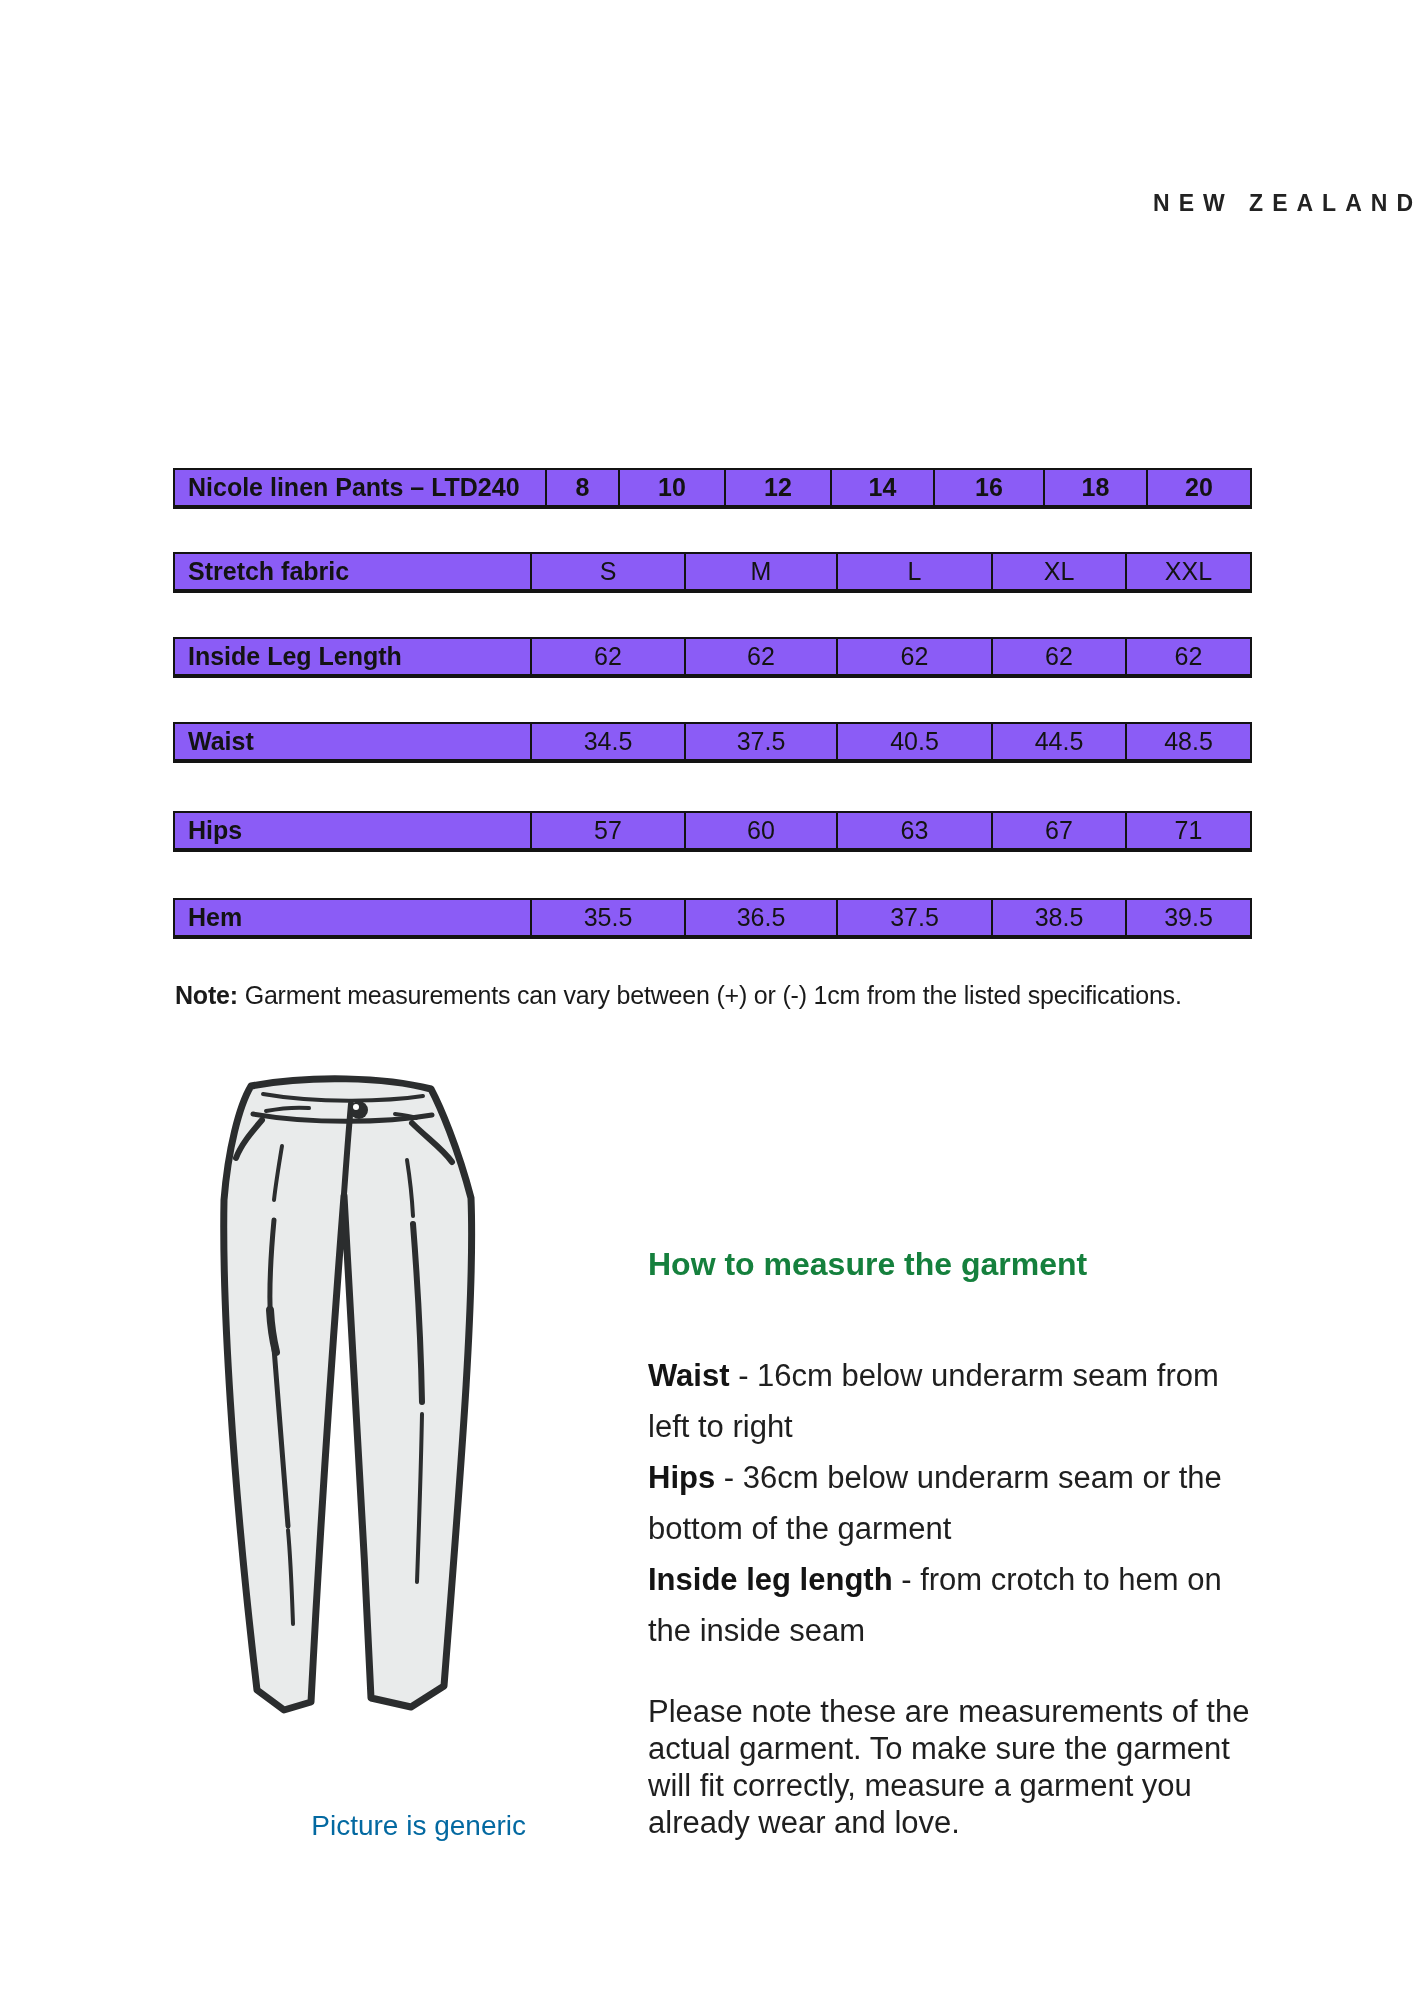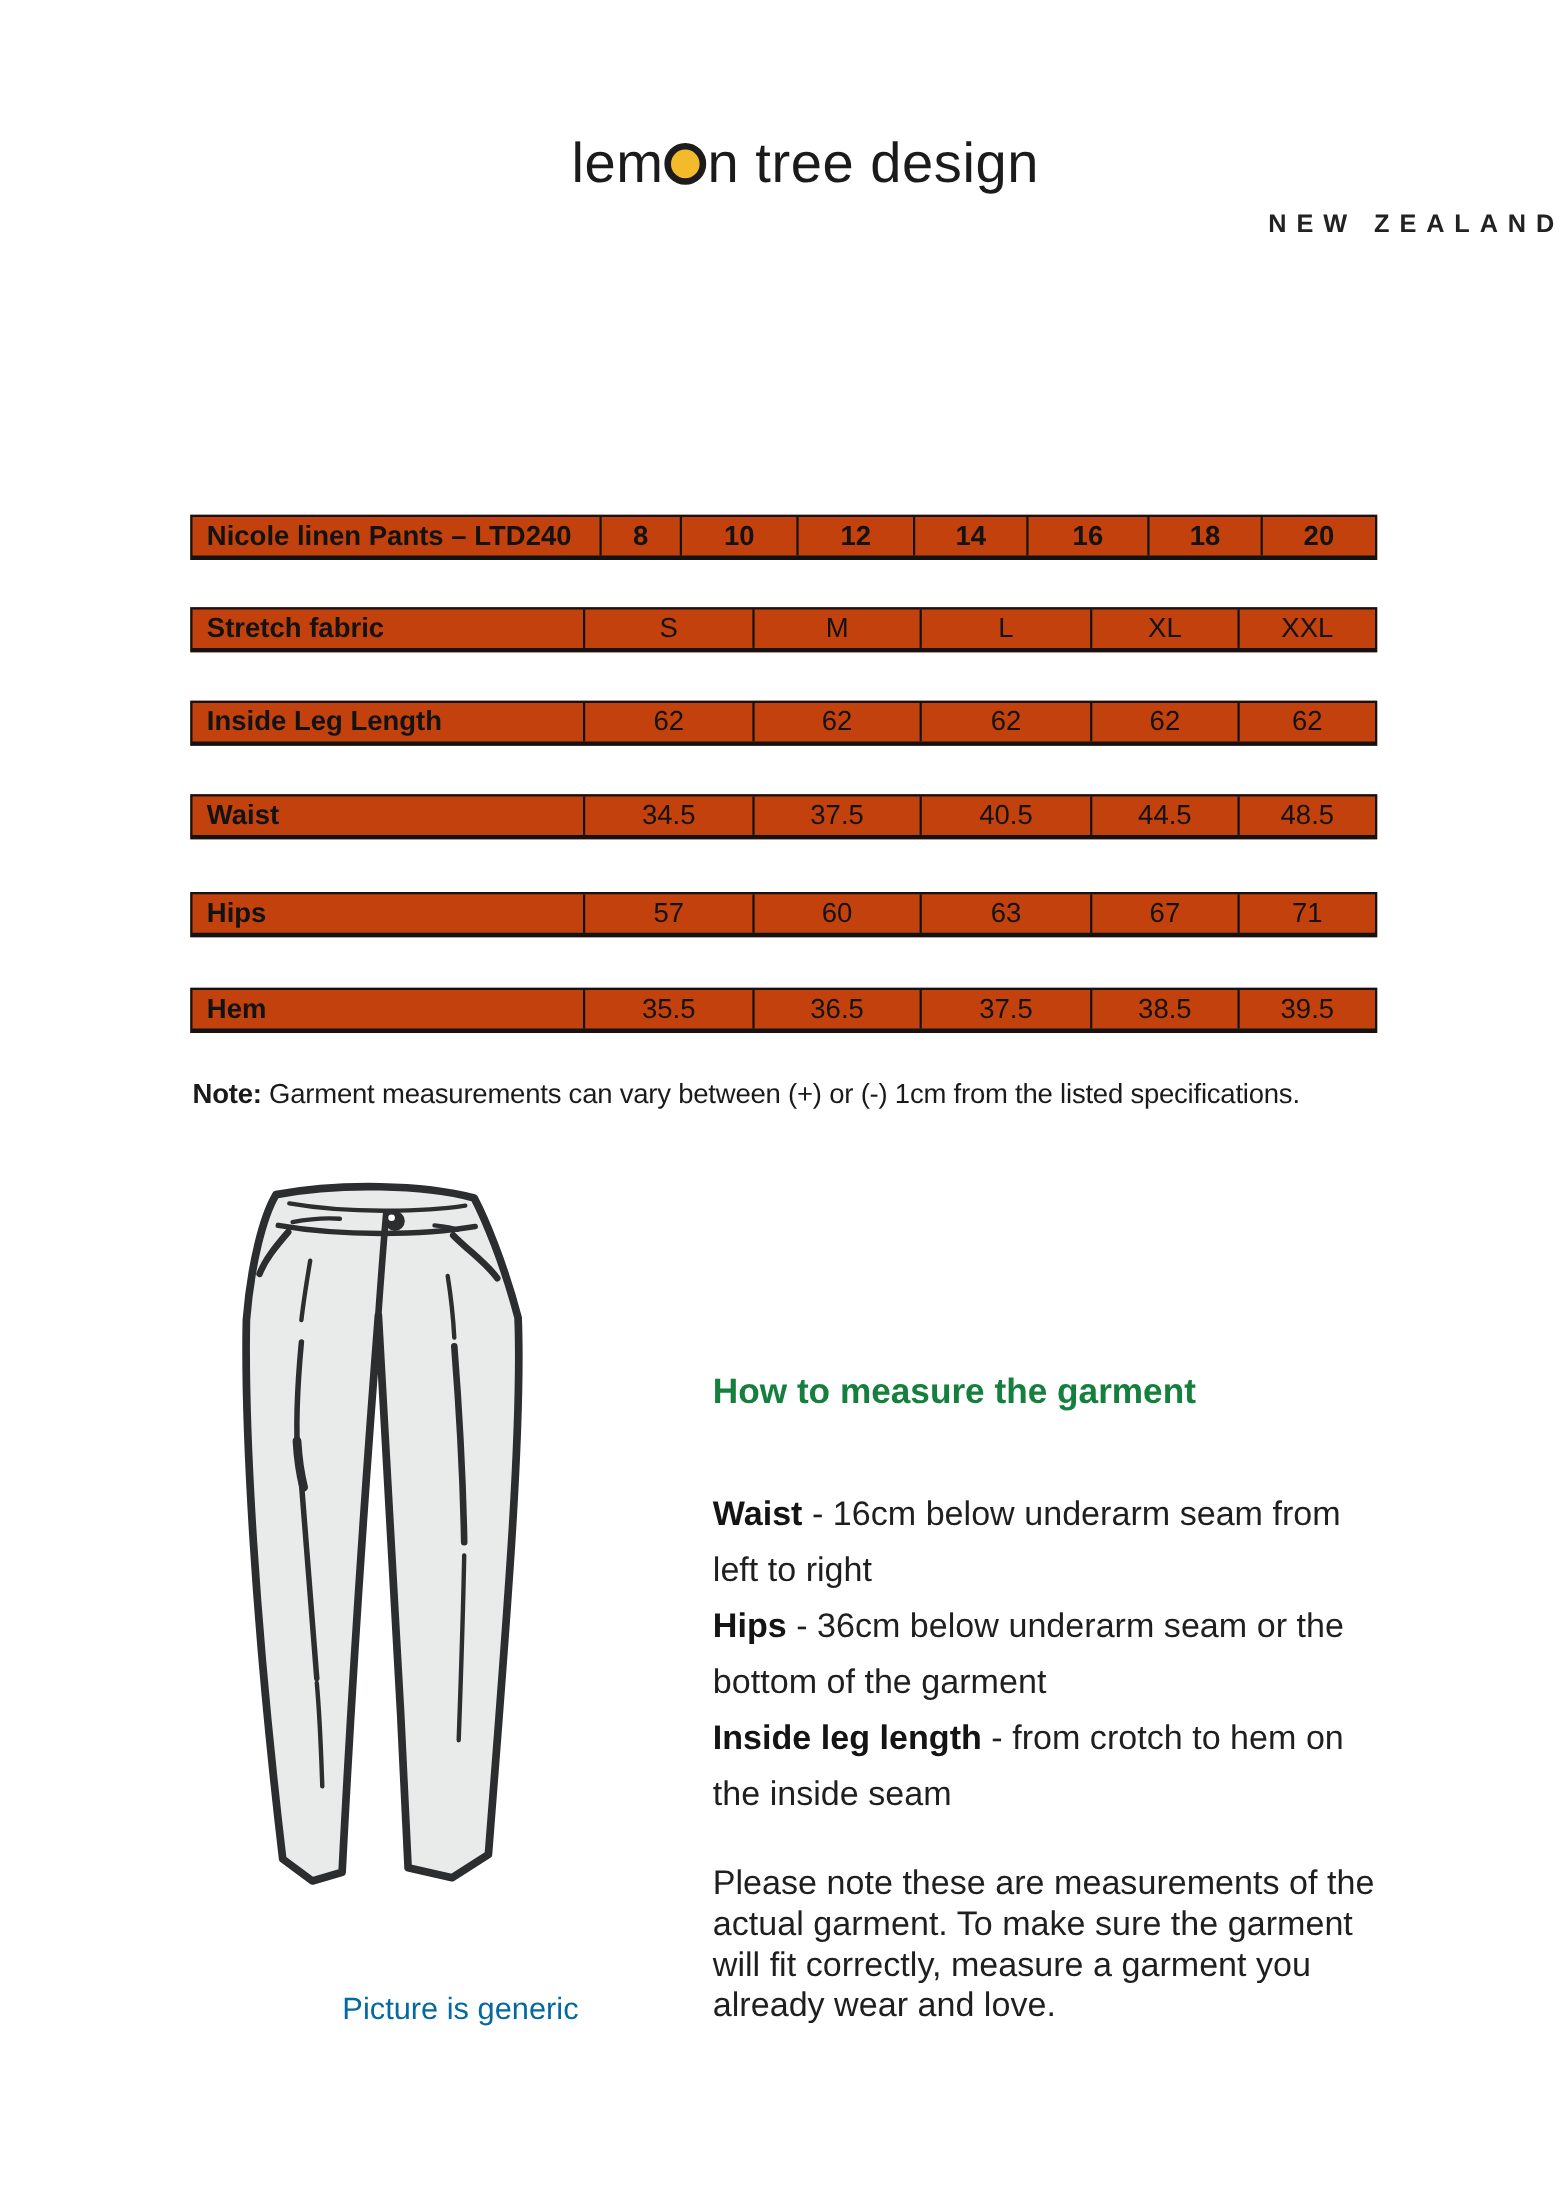--- a/index.html
+++ b/index.html
@@ -29,21 +29,21 @@
     text-align:center; padding-left:20px; box-sizing:border-box;
     font-family:"DejaVu Serif", serif; font-style:italic;
     font-size:116px; line-height:160px; color:#141414; white-space:nowrap;
   }
 
   
   .trow {
     position:absolute; left:173px; width:1079px; height:41px;
     display:grid; box-sizing:border-box;
     border:2px solid #131313; border-bottom-width:4px;
-    background:#c2410c; font-size:25px; line-height:35px;
+    background:#8b5cf6; font-size:25px; line-height:35px;
   }
   .trow.prod { grid-template-columns:370px 73px 106px 106px 103px 110px 103px 1fr; }
   .trow.meas { grid-template-columns:355px 154px 152px 155px 134px 1fr; }
   .cell { box-sizing:border-box; overflow:hidden; }
   .cell + .cell { border-left:2px solid #131313; }
   .cell.label { padding-left:13px; font-weight:700; text-align:left; }
   .cell.val  { text-align:center; }
   .trow.prod .cell.val { font-weight:700; }
 
   
@@ -69,23 +69,20 @@
   .howto .para {
     margin-top:37px; font-size:31px; line-height:37px; color:#1f1f1f;
     white-space:pre-line;
   }
 </style>
 </head>
 <body>
 
 <div class="page">
 
-  <div class="logo-line">
-    <span>lem</span><span class="lemon-dot" style="background: rgb(243, 187, 43);"></span><span>n tree design</span>
-  </div>
   <div class="tagline">NEW ZEALAND</div>
 
 
   <div class="trow prod" style="top:468px">
     <div class="cell label">Nicole linen Pants – LTD240</div>
   <div class="cell val">8</div>
       <div class="cell val">10</div>
       <div class="cell val">12</div>
       <div class="cell val">14</div>
       <div class="cell val">16</div>

